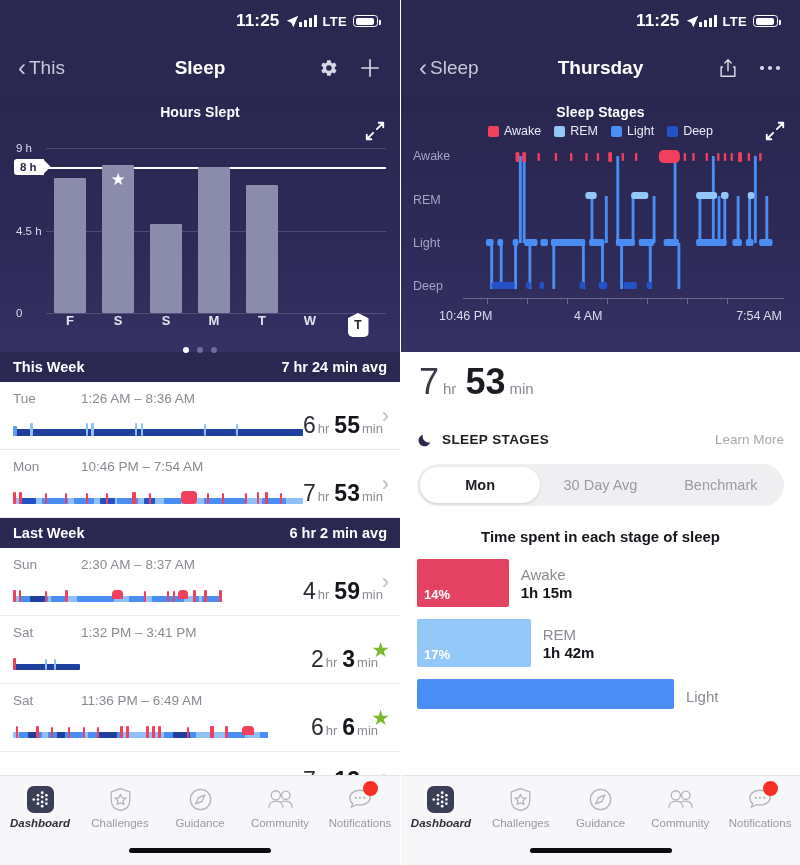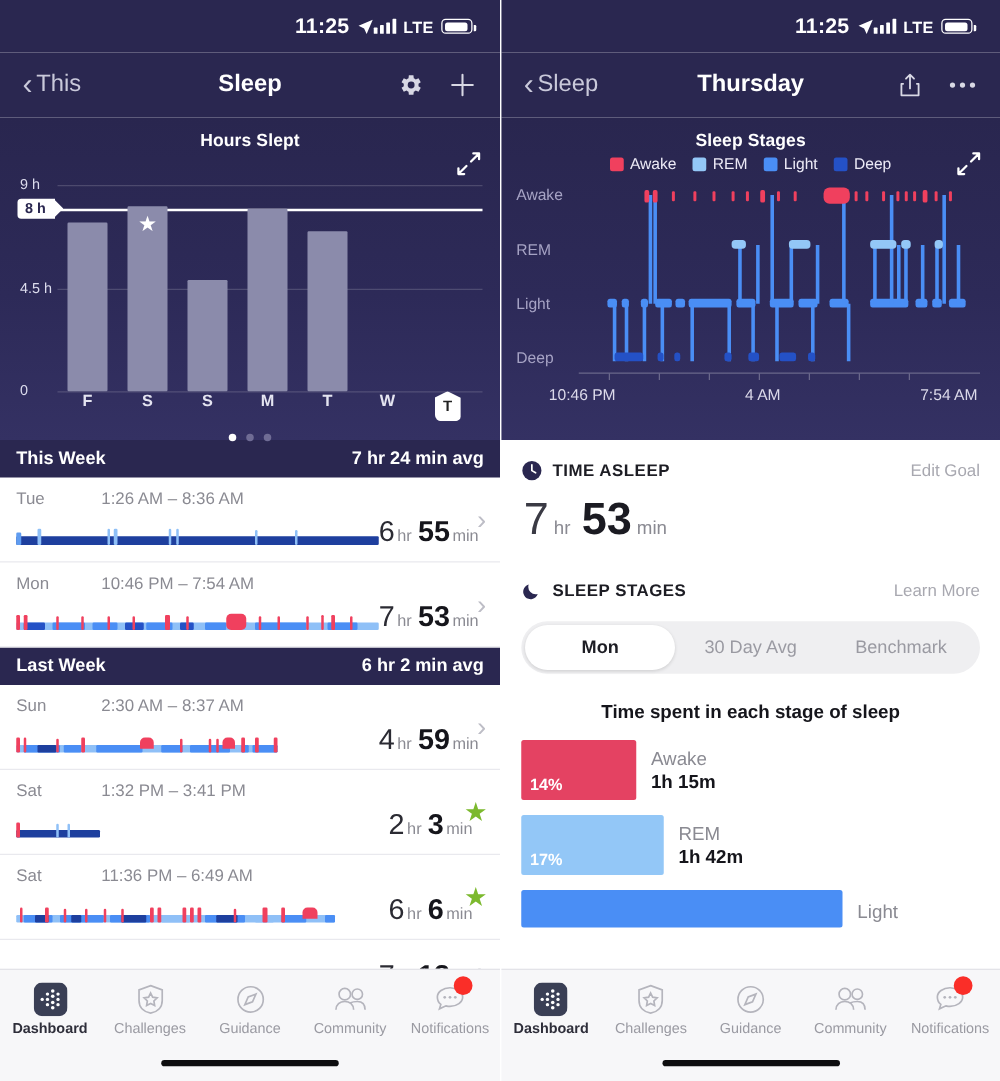--- a/index.html
+++ b/index.html
@@ -141,21 +141,21 @@
   .stage.wide .stinfo { justify-content:flex-end; padding-bottom:4px; }
 
   
   .tabbar {
     position:absolute; left:0; right:0; bottom:0; height:90px;
     background:#f7f7f9; border-top:1px solid #e3e3e8;
   }
   .tabs { display:flex; height:62px; }
   .tab { flex:1; display:flex; flex-direction:column; align-items:center; justify-content:center; gap:4px; cursor:pointer; position:relative;}
   .tab .tl { font-size:11.5px; color:#9a9aa2; }
-  .tab.on .tl { color:#2e2e3a; font-weight:bold; }
+  .tab.on .tl { color:#2e2e3a; font-weight:bold;font-style:italic; }
   .badge { position:absolute; width:15px;height:15px;border-radius:50%;background:#fa2e28; top:5px; right:22px;}
   .homebar { position:absolute; left:50%; transform:translateX(-50%); bottom:12px; width:142px; height:5px; border-radius:3px; background:#0d0d0f; }
 </style>
 </head>
 <body>
 
 <div class="screens">
 
   <div class="phone left">
 
@@ -735,34 +735,26 @@
 
         <div class="hy-axis"></div>
         <div class="hy-tick" style="left:82px"></div>
         <div class="hy-tick" style="left:122px"></div>
         <div class="hy-tick" style="left:162px"></div>
         <div class="hy-tick" style="left:202px"></div>
         <div class="hy-tick" style="left:242px"></div>
         <div class="hy-tick" style="left:282px"></div>
         <div class="hy-tick" style="left:322px"></div>
         <div class="hy-xlab" style="left:34px">10:46 PM</div>
-        <div class="hy-xlab" style="left:191px">4 AM</div>
+        <div class="hy-xlab" style="left:169px">4 AM</div>
         <div class="hy-xlab" style="right:8px">7:54 AM</div>
       </div>
     </div>
 
     <div class="panel">
-      <div class="phead">
-        <svg width="17" height="17" viewBox="0 0 20 20">
-            <circle cx="10" cy="10" r="9" fill="#2a2750"></circle>
-            <path d="M10 4.5V10l3.5 2" stroke="#fff" stroke-width="1.6" fill="none" stroke-linecap="round"></path>
-          </svg>
-        <span class="ttl">TIME ASLEEP</span>
-        <span class="act">Edit Goal</span>
-      </div>
       <div class="bigval">
         <span class="n">7</span>
         <span class="u">hr</span>
         <span class="nb">53</span>
         <span class="u">min</span>
       </div>
 
       <div class="phead" style="padding-top:28px;">
         <svg width="17" height="17" viewBox="0 0 20 20">
             <path d="M15.5 13.2A7 7 0 0 1 7 4.3a7 7 0 1 0 8.5 8.9z" fill="#2a2750"></path>

